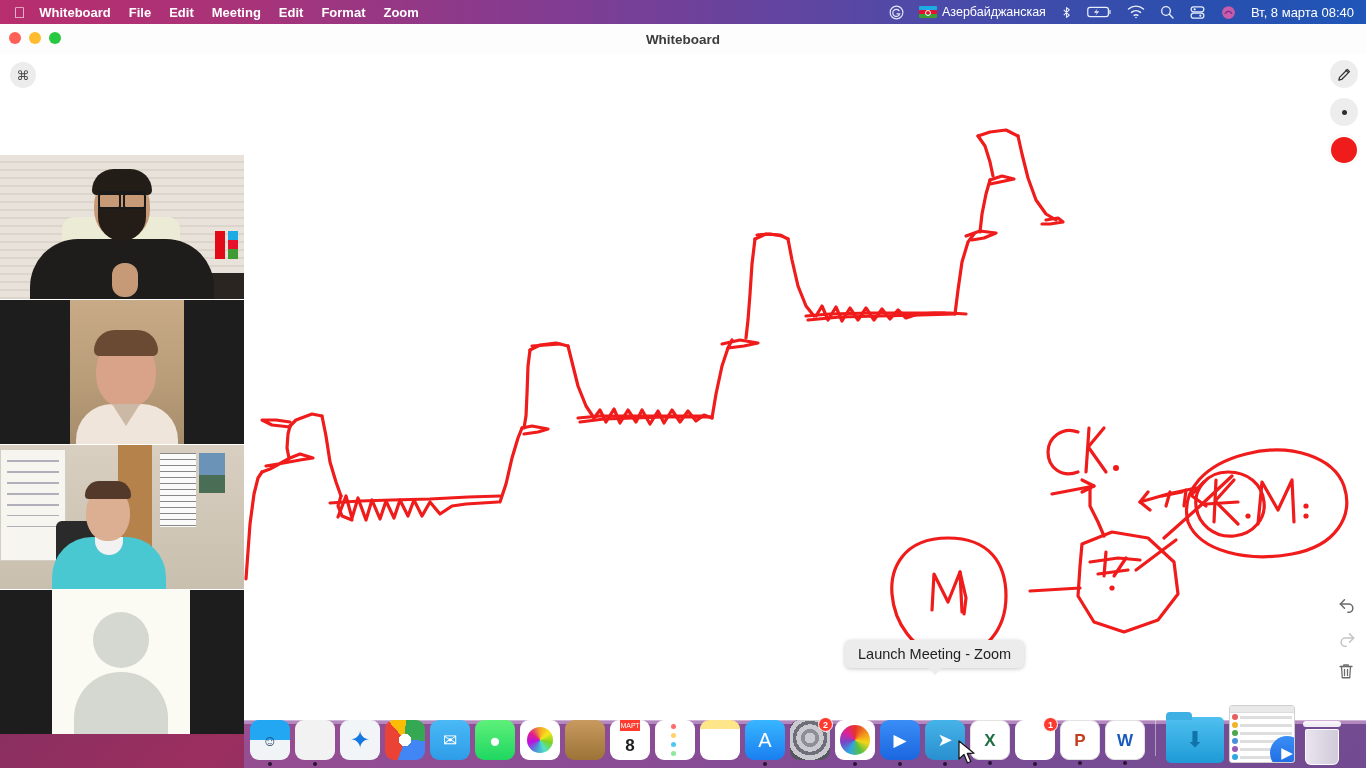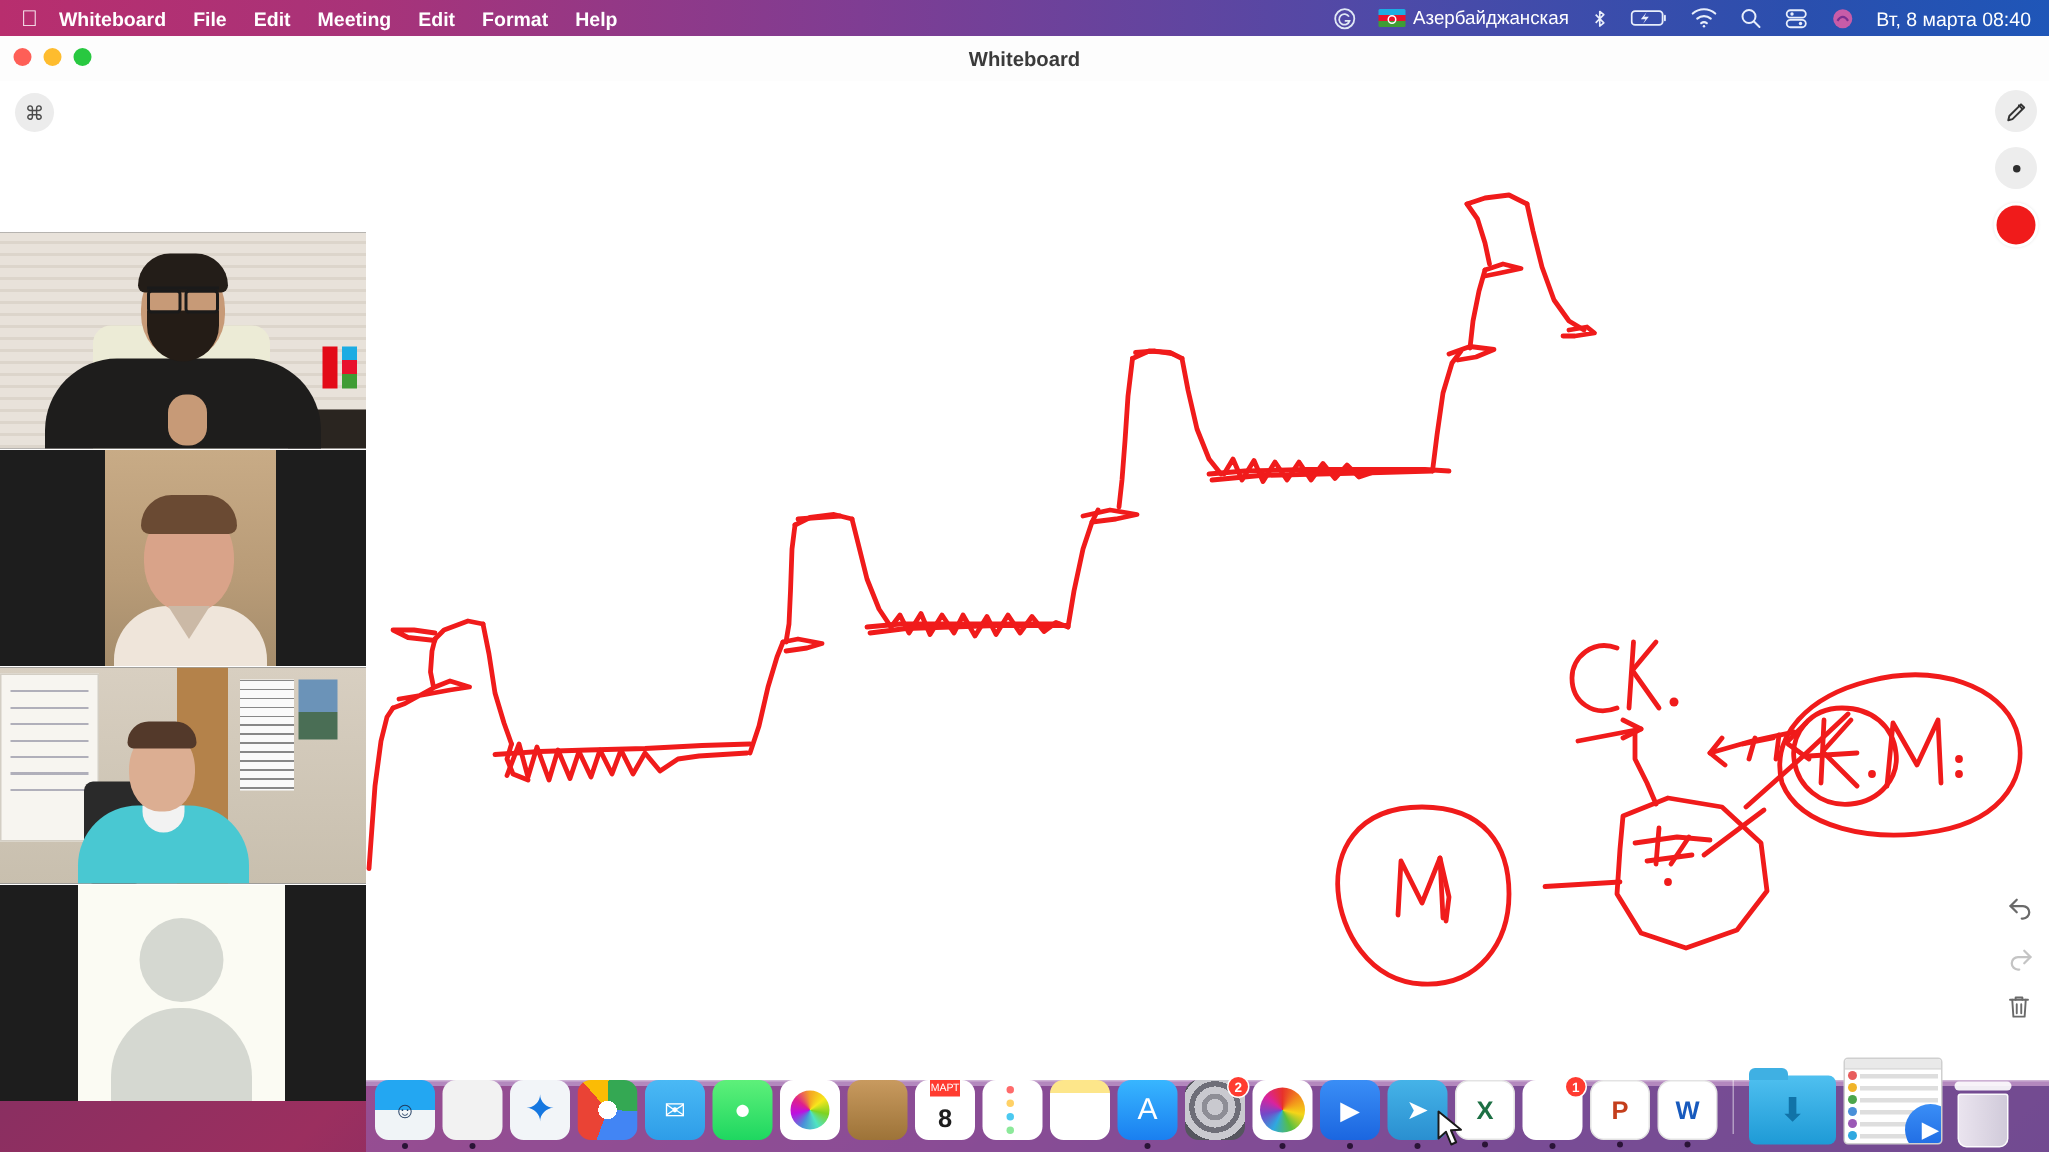--- a/index.html
+++ b/index.html
@@ -624,20 +624,21 @@
     <div class="tile">
       <div class="t4outer"></div>
       <div class="t4inner">
         <div class="t4circle"></div>
         <div class="t4body"></div>
       </div>
       <span></span>
     </div>
   </div>
 
+  <div id="tooltip">Launch Meeting - Zoom</div>
 
   <div id="dock">
     <div id="dockinner">
 
       <div class="dockicon ic-finder running">
         <span class="glyph face">☺</span>
       </div>
 
       <div class="dockicon ic-launchpad running">
         <i style="background:#ff6b6b"></i>
@@ -788,21 +789,21 @@
   </div>
 
   <div id="menubar">
     <span class="apple"></span>
     <span class="mi app">Whiteboard</span>
     <span class="mi">File</span>
     <span class="mi">Edit</span>
     <span class="mi">Meeting</span>
     <span class="mi">Edit</span>
     <span class="mi">Format</span>
-    <span class="mi">Help</span>
+    <span class="mi">Zoom</span>
     <span class="spacer"></span>
     <span class="status">
       <span class="sicon">
         <svg width="17" height="17" viewBox="0 0 24 24" fill="none" stroke="#dfe7f5" stroke-width="1.7">
           <circle cx="12" cy="12" r="9"></circle>
             <path d="M16 10a5 5 0 1 0 .5 4H12"></path>
         </svg>
       </span>
       <span class="flagbox">
         <span class="flag"></span>

